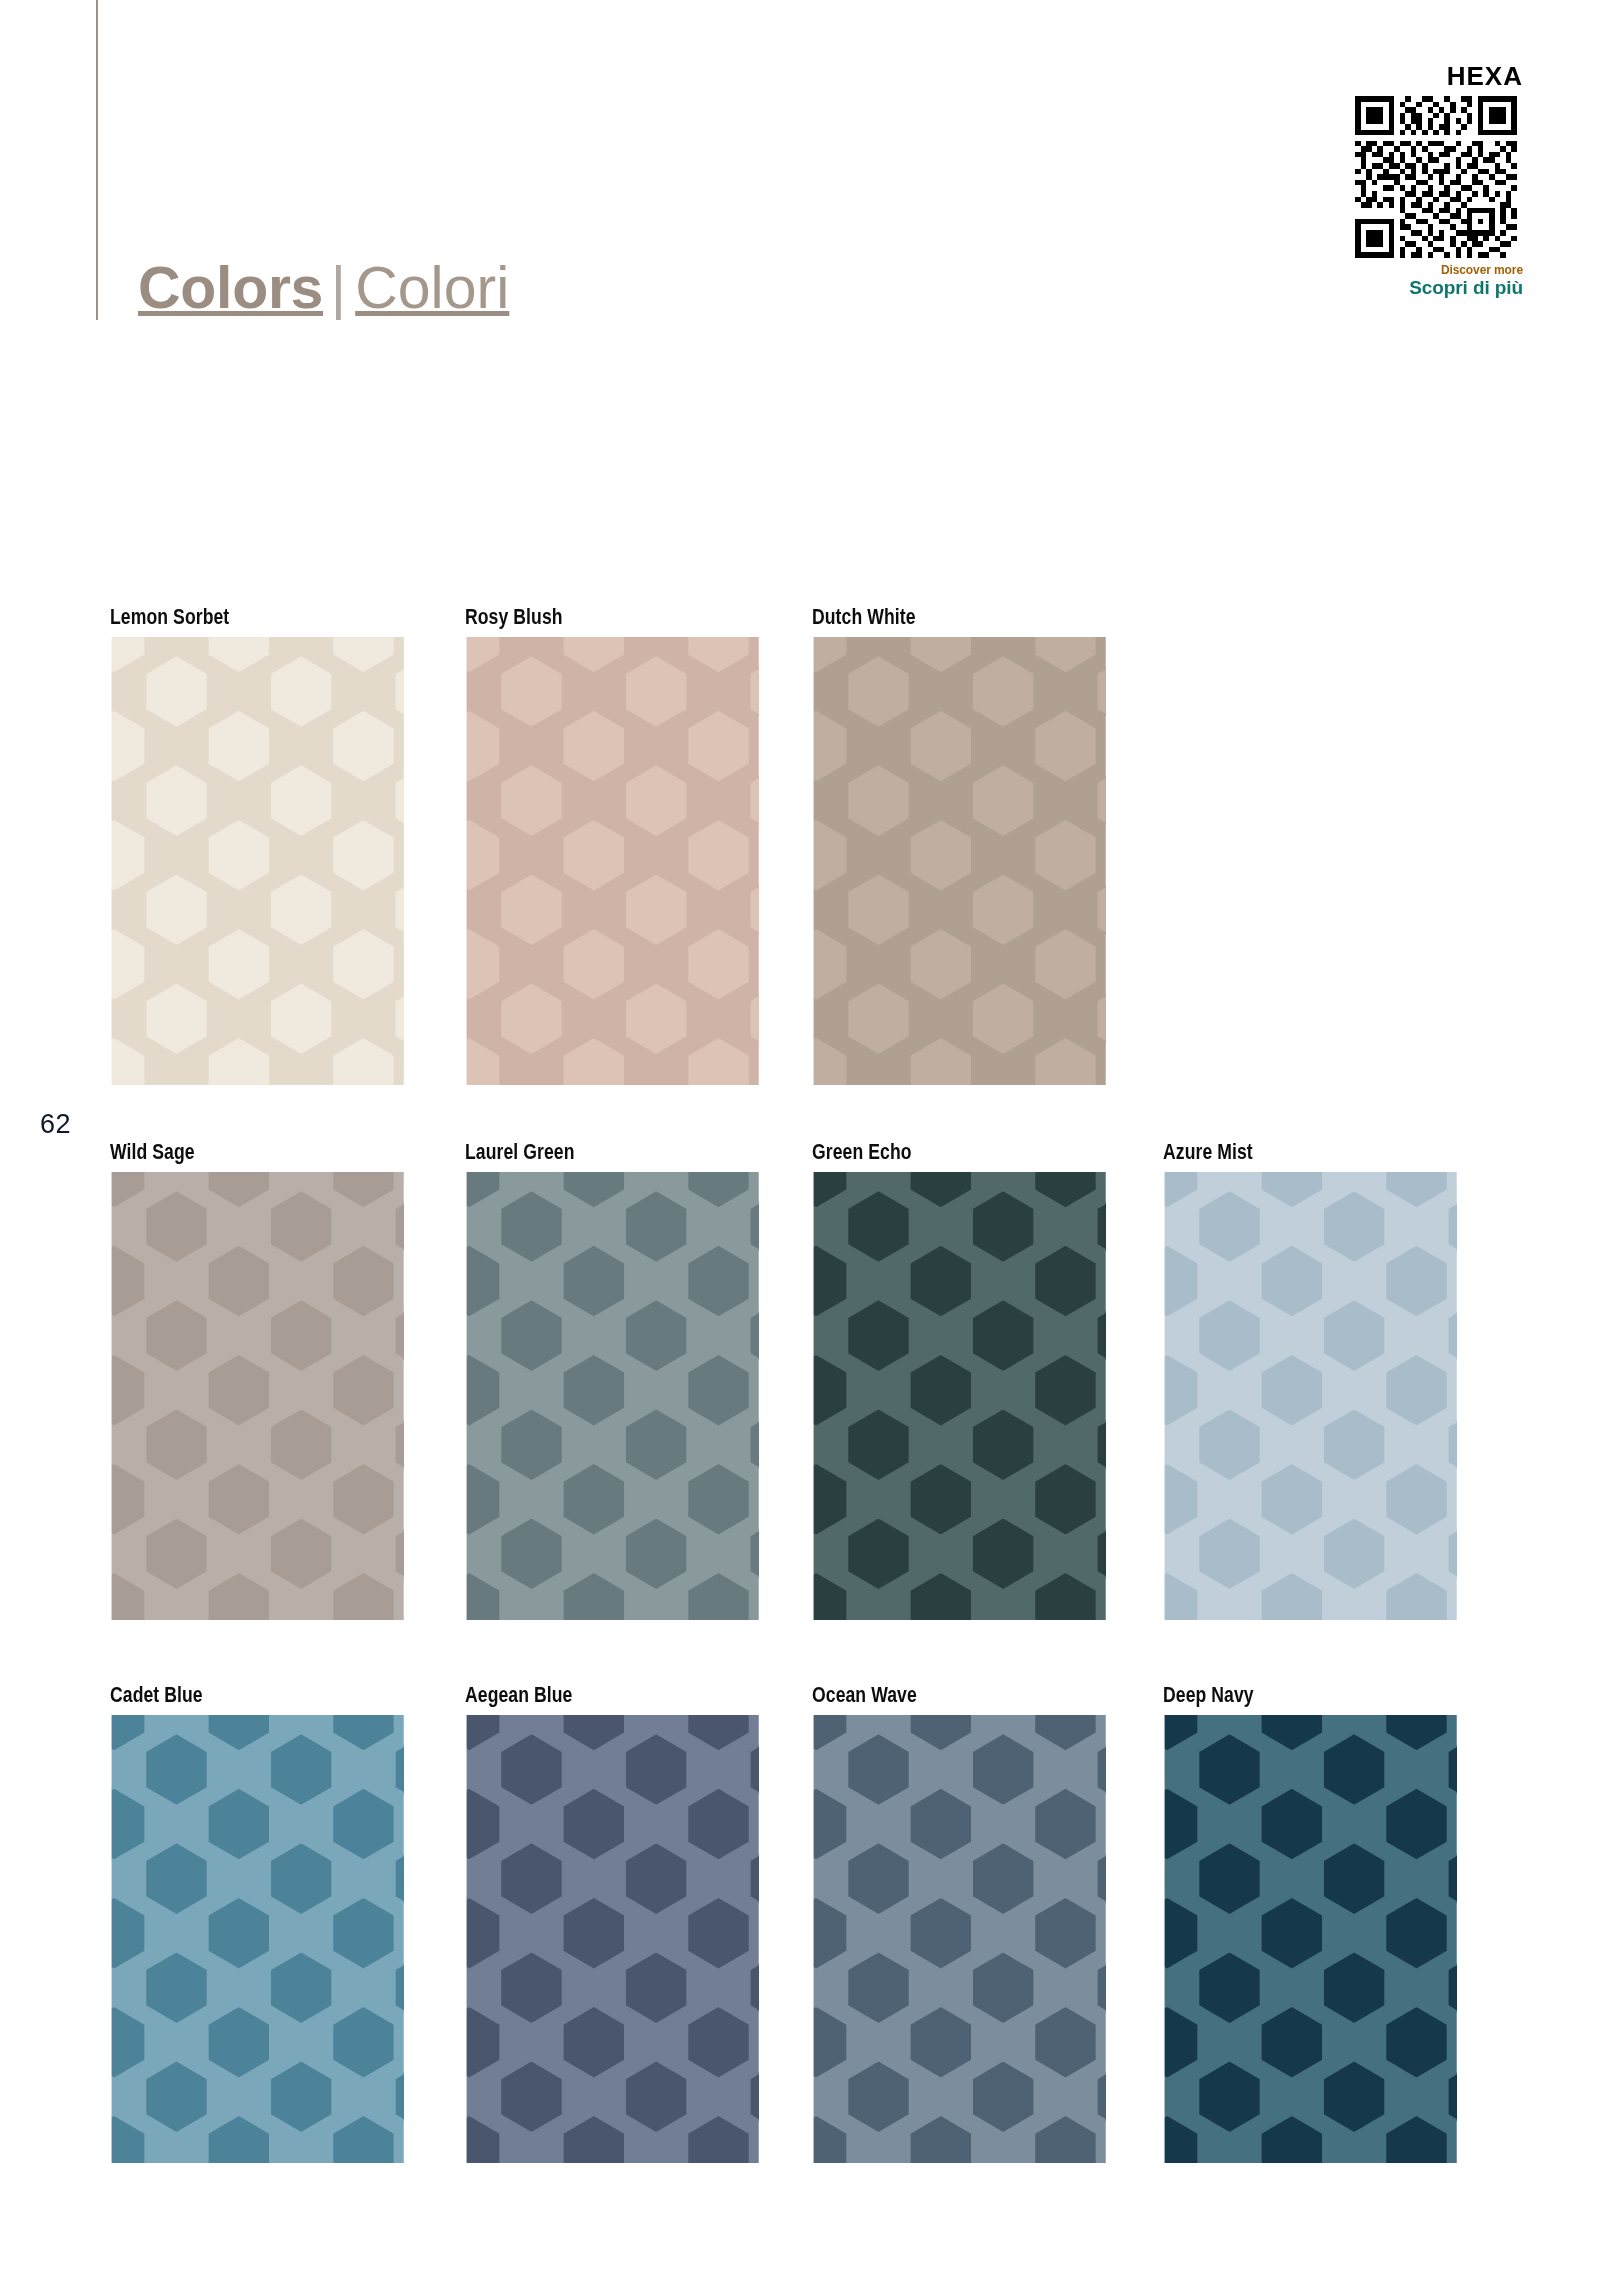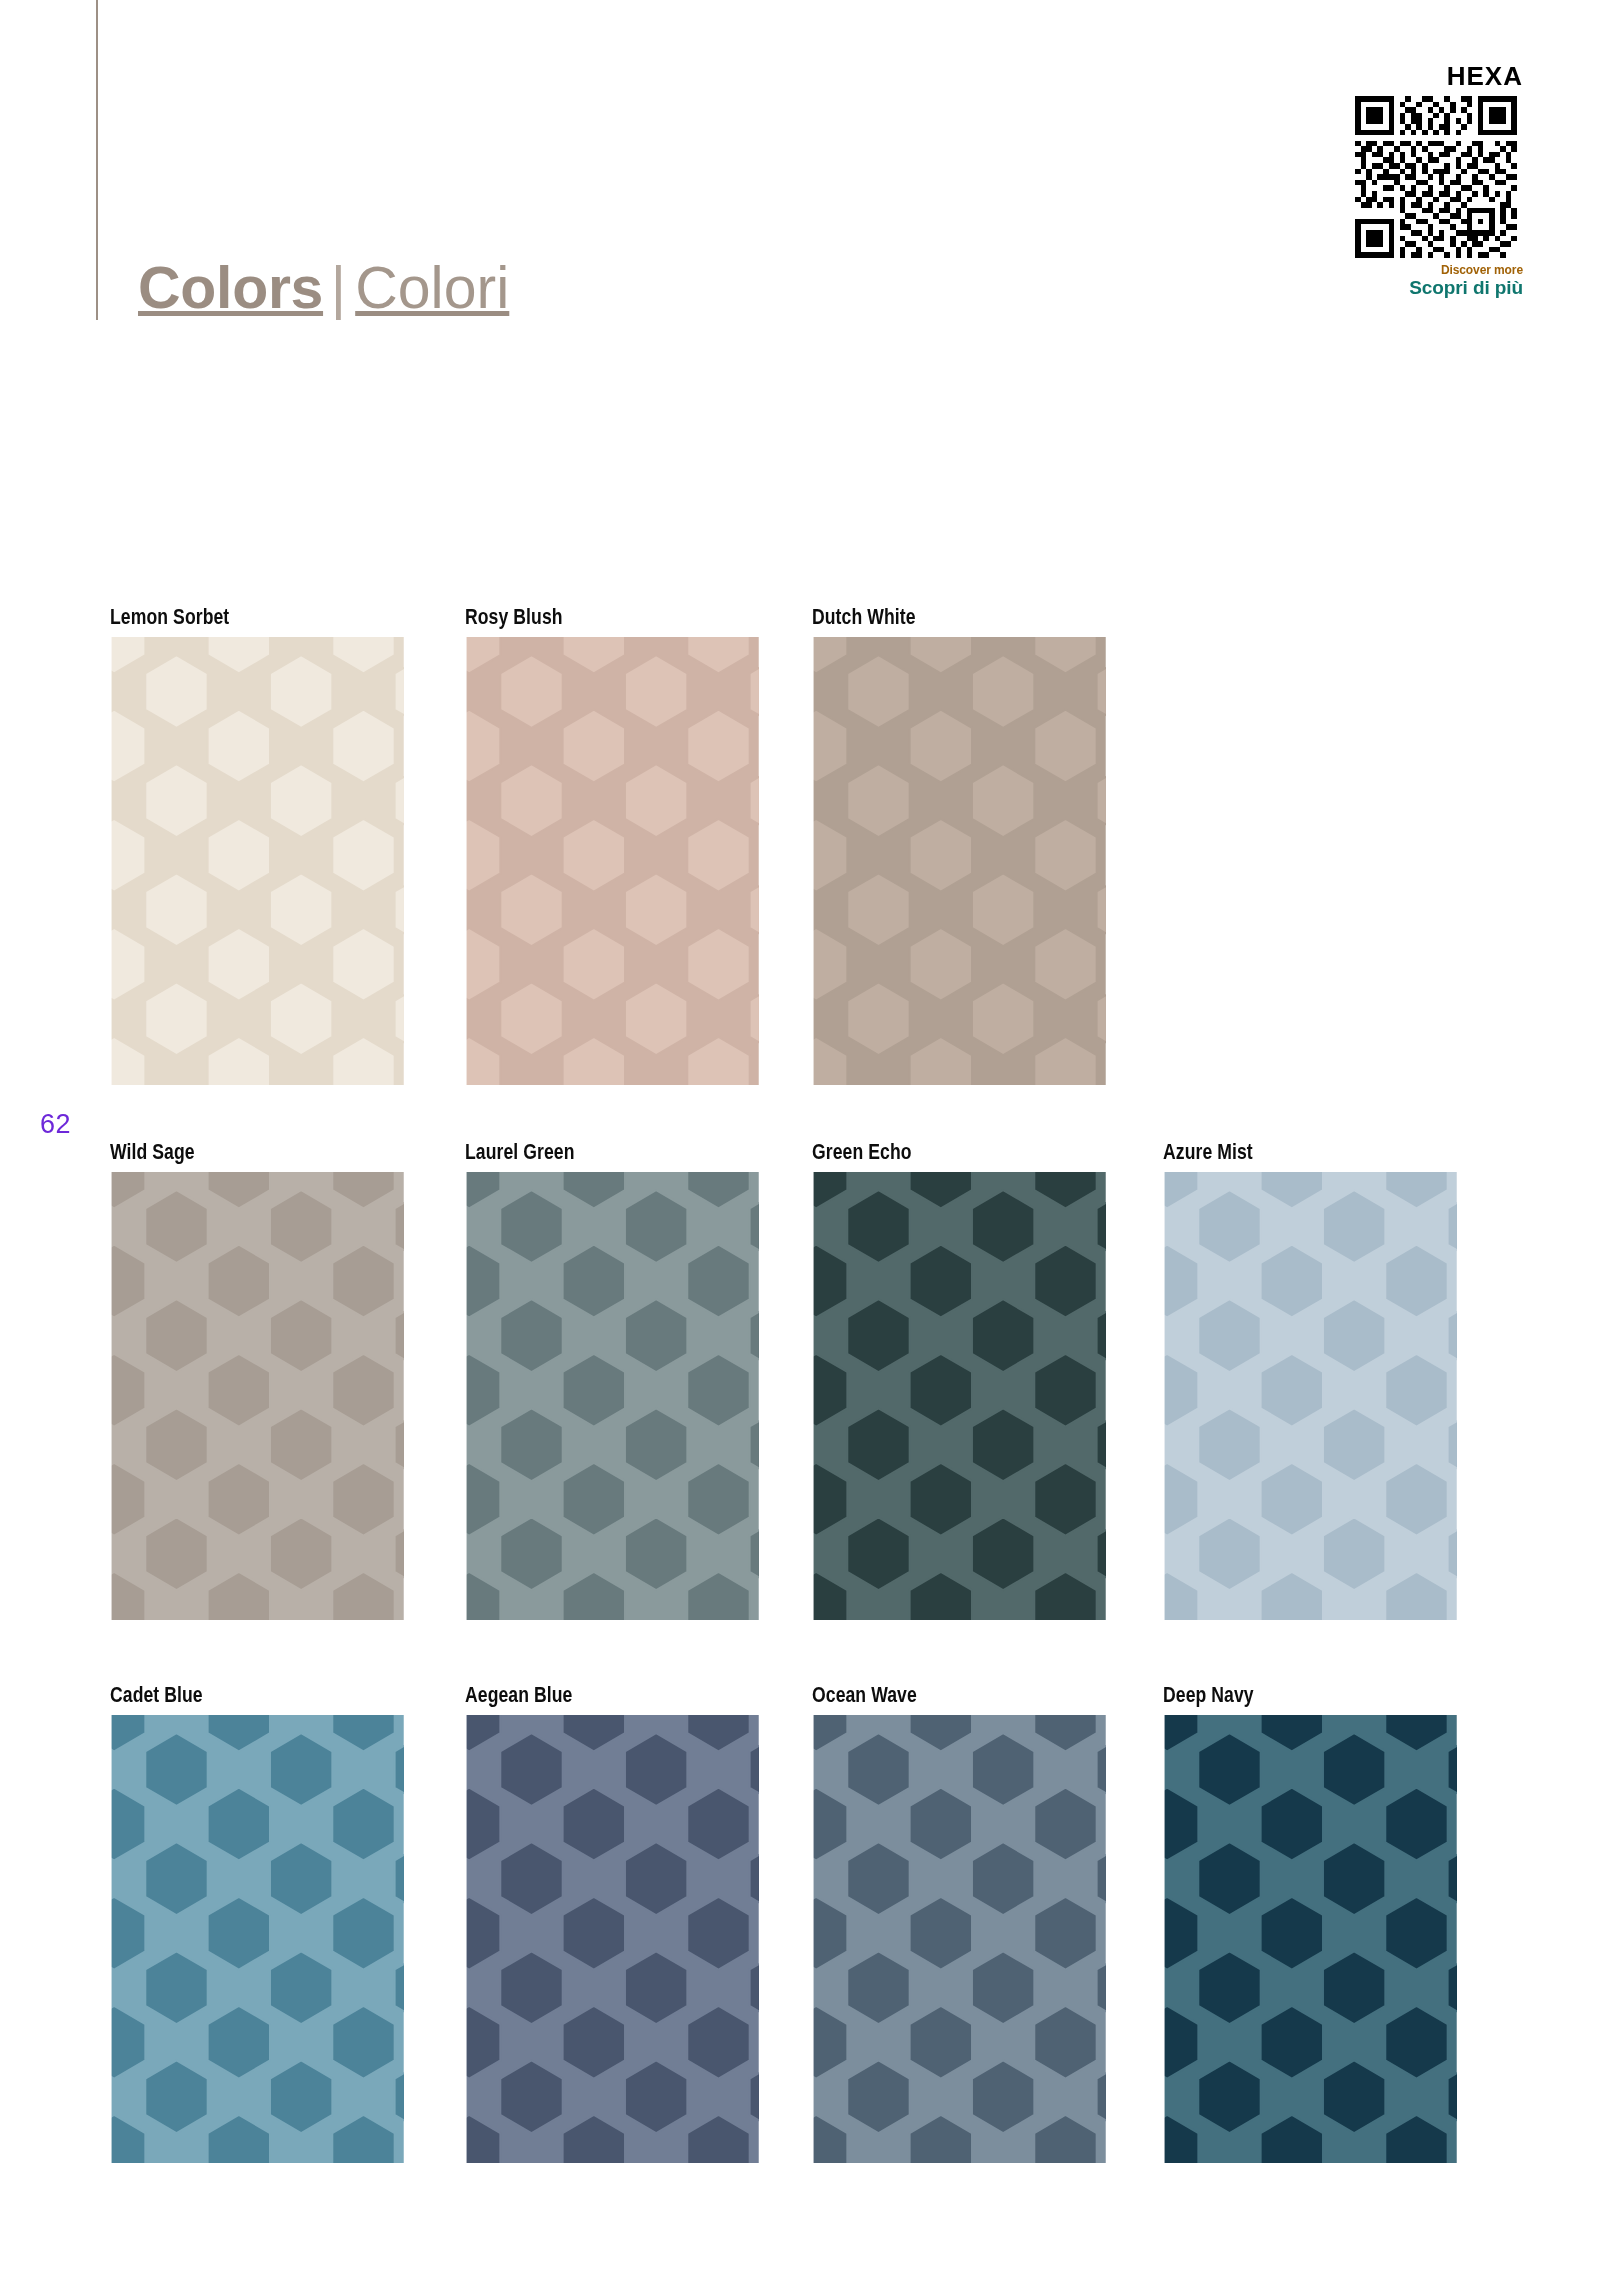--- a/index.html
+++ b/index.html
@@ -40,21 +40,21 @@
   .page-title .t-bold { font-weight: 700; letter-spacing: -0.3px; }
   .page-title .t-sep  { font-weight: 300; margin: 0 9px 0 7.8px; color: #b3a79d; }
   .page-title .t-reg  { font-weight: 400; color: #a4978c; }
 
   
   .page-number {
     position: absolute;
     left: 40px;
     top: 1109px;
     font-size: 27px;
-    color: #6d28d9;
+    color: #0f172a;
     letter-spacing: 0.6px;
   }
 
   
   .qr-block {
     position: absolute;
     left: 1349px;
     top: 62px;
     width: 174px;
     text-align: right;

